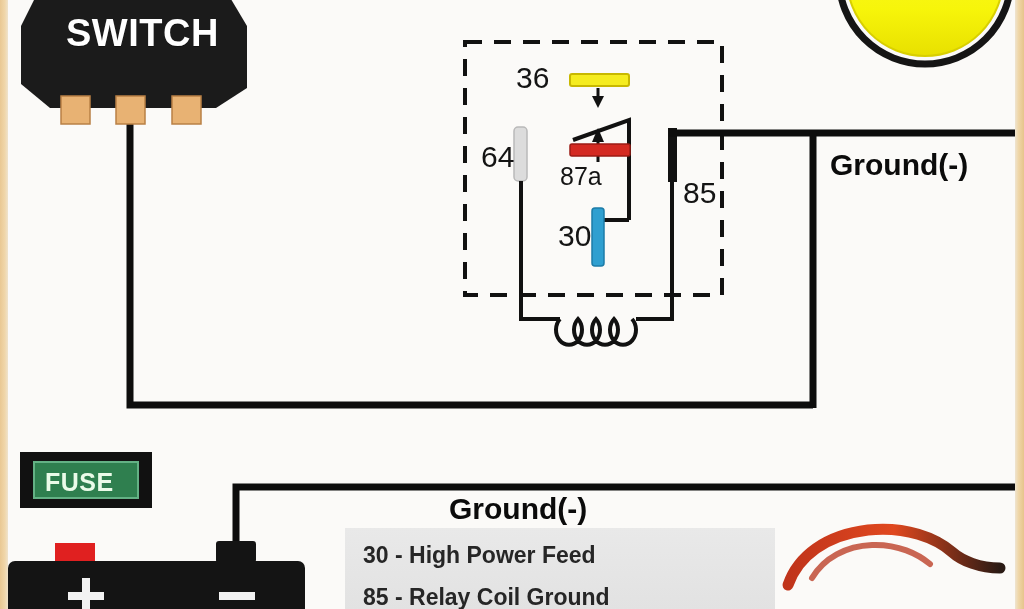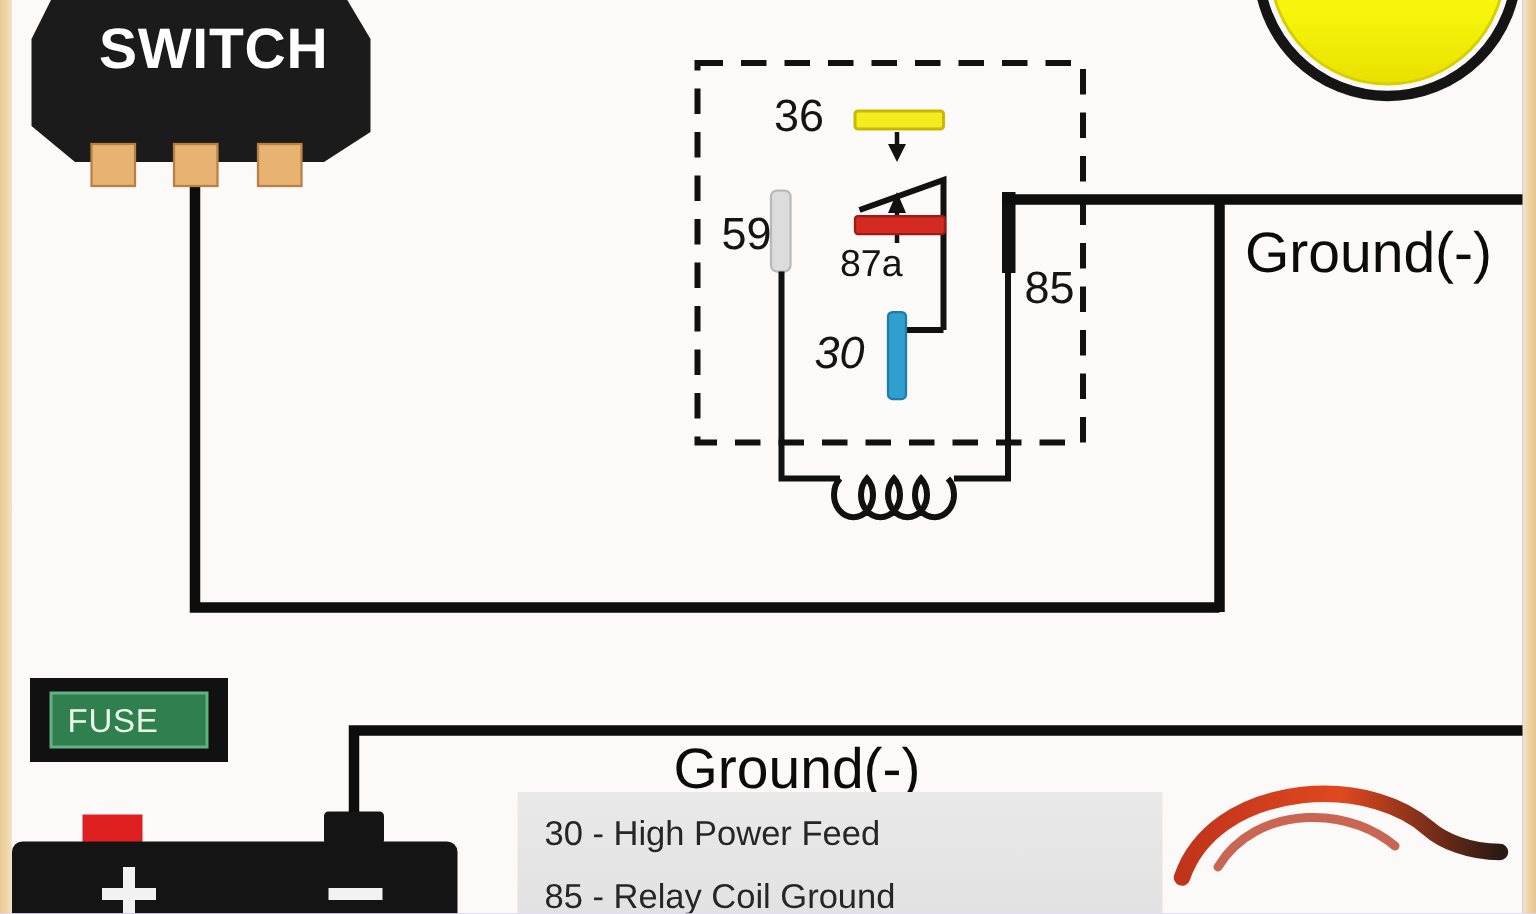--- a/index.html
+++ b/index.html
@@ -5,21 +5,21 @@
 <style>
   html,body{margin:0;padding:0;background:#ffffff;}
   body{
     font-family:"Liberation Sans", sans-serif;
     -webkit-font-smoothing:antialiased;
   }
   #stage{
     position:relative;
     width:1024px;
     height:609px;
-    background:#8b5cf6;
+    background:#a16207;
     overflow:hidden;
   }
   
   .frame-left{
     position:absolute; left:0; top:0; width:8px; height:609px;
     background:linear-gradient(to right,#e9c893,#f0d6a9 60%,#efe3cc);
   }
   .frame-right{
     position:absolute; right:0; top:0; width:9px; height:609px;
     background:linear-gradient(to left,#e6c48c,#efd6a7 60%,#efe4d0);
@@ -38,28 +38,28 @@
     color:#111111;
     white-space:nowrap;
     line-height:1;
   }
   .switch-text{
     font-size:38px; font-weight:bold; color:#ffffff;
     letter-spacing:0.5px;
     text-shadow:0 1px 0 rgba(0,0,0,.4);
   }
   .fuse-text{
-    font-size:22px; font-weight:normal; color:#eafbe8;
+    font-size:25px; font-weight:bold; color:#eafbe8;
     letter-spacing:0.5px;
     text-align:center;
   }
   .term-num{ font-size:30px; font-weight:400; color:#141414; }
   .term-num-small{ font-size:25px; font-weight:400; color:#141414; }
-  .ground-text{ font-size:38px; font-weight:normal; color:#0b0b0b; }
-  .legend-text{ font-size:23px; font-weight:400; color:#262626; }
+  .ground-text{ font-size:30px; font-weight:bold; color:#0b0b0b; }
+  .legend-text{ font-size:23px; font-weight:700; color:#262626; }
 
   
   .legend-panel{
     position:absolute;
     left:345px; top:528px; width:430px; height:81px;
     background:linear-gradient(to bottom,#e9e9e9,#e2e2e2);
   }
   .legend-row{ position:absolute; left:18px; }
 
   .logo-panel{
@@ -221,27 +221,27 @@
       <path d="M788,585 C798,556 826,535 868,530 C906,526 936,538 952,552 C962,561 980,568 1000,568" fill="none" stroke="url(#carbow)" stroke-width="11" stroke-linecap="round"></path>
       <path d="M812,578 C824,558 846,546 872,545 C898,544 918,554 930,564" fill="none" stroke="#b8341c" stroke-width="6" stroke-linecap="round" opacity="0.75"></path>
     </g>
   </svg>
   </div>
 
   <div class="lbl switch-text" style="left:66px; top:14px;">SWITCH</div>
 
   <div class="lbl fuse-text" style="left:45px; top:470px;">FUSE</div>
 
-  <div class="lbl term-num" style="left:481px; top:142px;">59</div>
+  <div class="lbl term-num" style="left:481px; top:142px;">64</div>
 
   <div class="lbl term-num" style="left:516px; top:63px;">36</div>
 
   <div class="lbl term-num-small" style="left:560px; top:164px;">87a</div>
 
-  <div class="lbl term-num" style="left:543px; top:221px;font-style:italic;">30</div>
+  <div class="lbl term-num" style="left:558px; top:221px;">30</div>
 
   <div class="lbl term-num" style="left:683px; top:142px;margin-top:36px;">85</div>
 
   <div class="lbl ground-text" style="left:830px; top:150px;">Ground(-)</div>
 
   <div class="lbl ground-text" style="left:449px; top:494px;">Ground(-)</div>
 
   <div class="legend-panel">
     <div class="legend-row legend-text" style="top:14px;">30 - High Power Feed</div>
     <div class="legend-row legend-text" style="top:56px;">85 - Relay Coil Ground</div>

